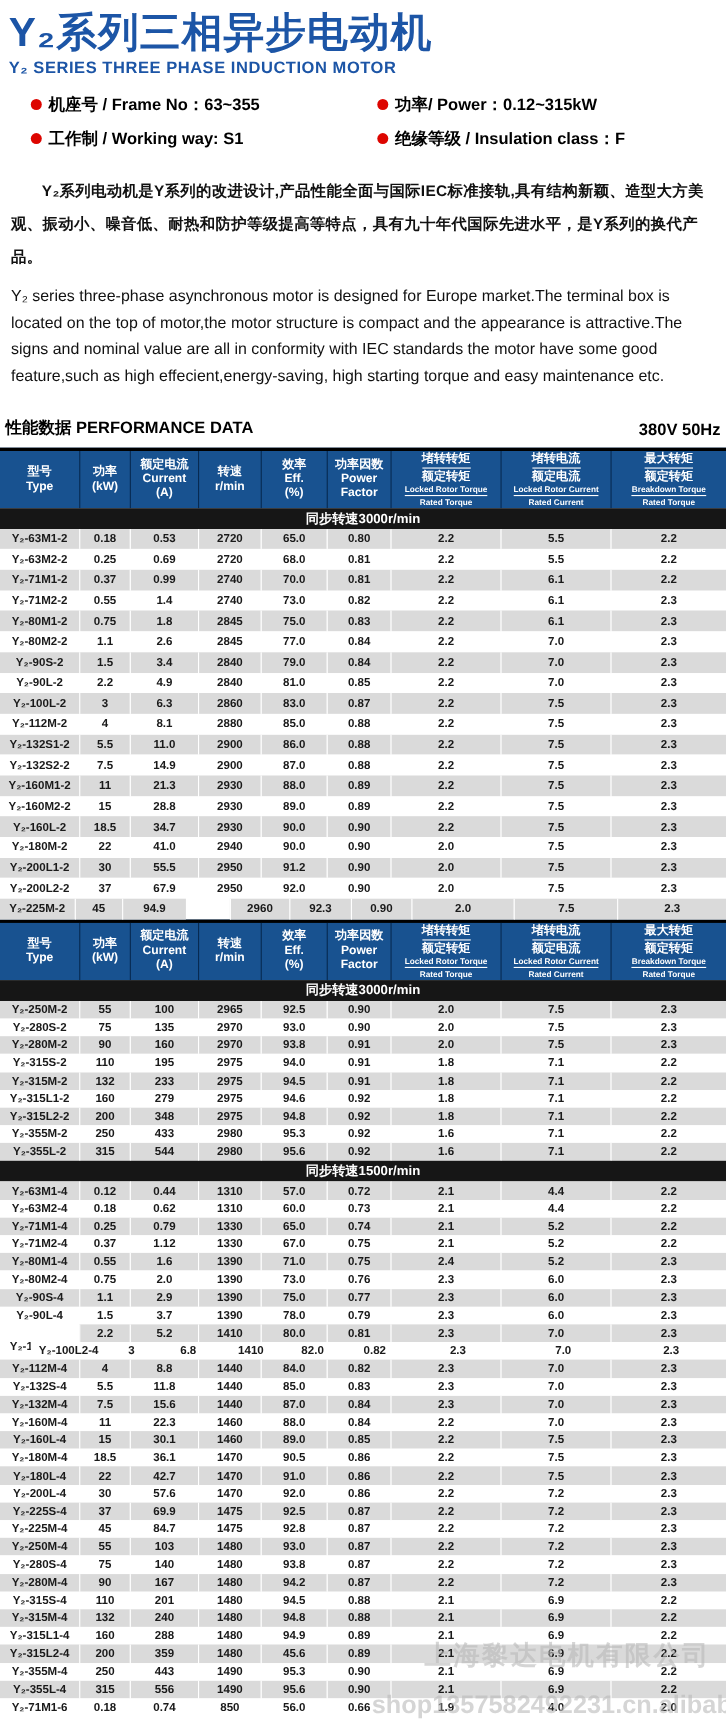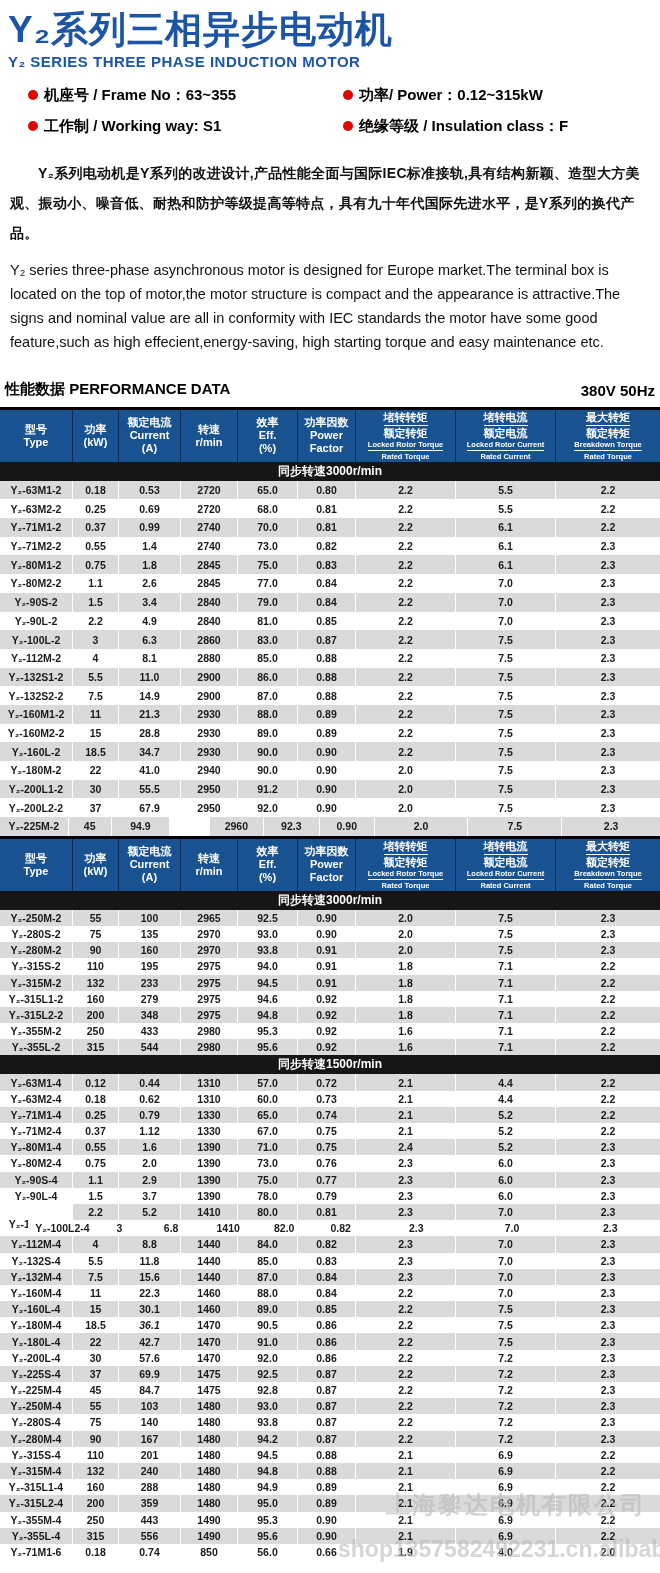--- a/index.html
+++ b/index.html
@@ -685,21 +685,21 @@
         <div class="tcell" style="width: 57px;">1460</div>
         <div class="tcell" style="width: 60px;">89.0</div>
         <div class="tcell" style="width: 58px;">0.85</div>
         <div class="tcell" style="width: 100px;">2.2</div>
         <div class="tcell" style="width: 100px;">7.5</div>
         <div class="tcell" style="width: 105px;">2.3</div>
       </div>
       <div class="trow">
         <div class="tcell" style="width: 72px;">Y₂-180M-4</div>
         <div class="tcell" style="width: 46px;">18.5</div>
-        <div class="tcell" style="width: 62px; font-style: italic;">36.1</div>
+        <div class="tcell" style="width: 62px;">36.1</div>
         <div class="tcell" style="width: 57px;">1470</div>
         <div class="tcell" style="width: 60px;">90.5</div>
         <div class="tcell" style="width: 58px;">0.86</div>
         <div class="tcell" style="width: 100px;">2.2</div>
         <div class="tcell" style="width: 100px;">7.5</div>
         <div class="tcell" style="width: 105px;">2.3</div>
       </div>
       <div class="trow shade">
         <div class="tcell" style="width: 72px;">Y₂-180L-4</div>
         <div class="tcell" style="width: 46px;">22</div>
@@ -808,21 +808,21 @@
         <div class="tcell" style="width: 58px;">0.89</div>
         <div class="tcell" style="width: 100px;">2.1</div>
         <div class="tcell" style="width: 100px;">6.9</div>
         <div class="tcell" style="width: 105px;">2.2</div>
       </div>
       <div class="trow shade">
         <div class="tcell" style="width: 72px;">Y₂-315L2-4</div>
         <div class="tcell" style="width: 46px;">200</div>
         <div class="tcell" style="width: 62px;">359</div>
         <div class="tcell" style="width: 57px;">1480</div>
-        <div class="tcell" style="width: 60px;">95.0</div>
+        <div class="tcell" style="width: 60px;">45.6</div>
         <div class="tcell" style="width: 58px;">0.89</div>
         <div class="tcell" style="width: 100px;">2.1</div>
         <div class="tcell" style="width: 100px;">6.9</div>
         <div class="tcell" style="width: 105px;">2.2</div>
       </div>
       <div class="trow">
         <div class="tcell" style="width: 72px;">Y₂-355M-4</div>
         <div class="tcell" style="width: 46px;">250</div>
         <div class="tcell" style="width: 62px;">443</div>
         <div class="tcell" style="width: 57px;">1490</div>

